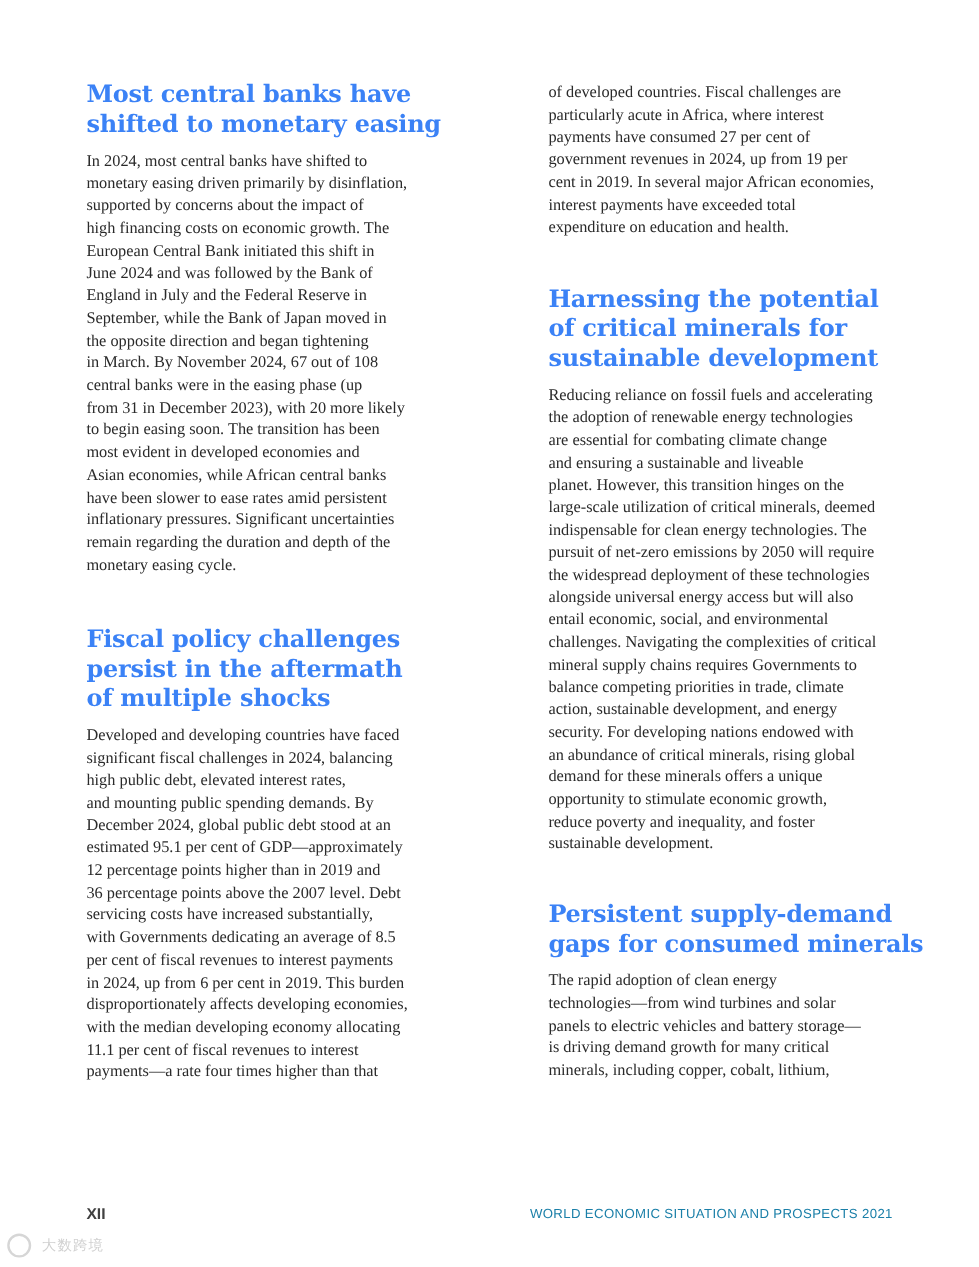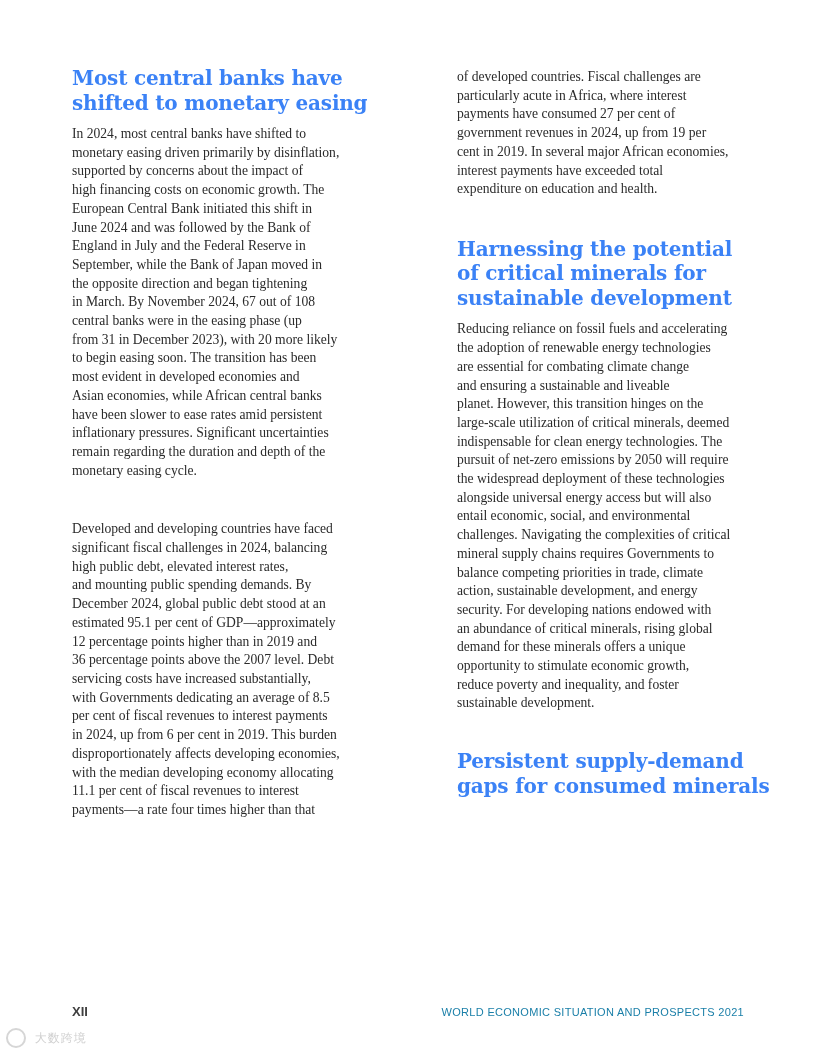--- a/index.html
+++ b/index.html
@@ -70,20 +70,23 @@
 to begin easing soon. The transition has been
 most evident in developed economies and
 Asian economies, while African central banks
 have been slower to ease rates amid persistent
 inflationary pressures. Significant uncertainties
 remain regarding the duration and depth of the
 monetary easing cycle.</p>
   </section>
   <div class="gap-1"></div>
   <section>
+    <h2>Fiscal policy challenges
+persist in the aftermath
+of multiple shocks</h2>
     <p>Developed and developing countries have faced
 significant fiscal challenges in 2024, balancing
 high public debt, elevated interest rates,
 and mounting public spending demands. By
 December 2024, global public debt stood at an
 estimated 95.1 per cent of GDP—approximately
 12 percentage points higher than in 2019 and
 36 percentage points above the 2007 level. Debt
 servicing costs have increased substantially,
 with Governments dedicating an average of 8.5
@@ -128,20 +131,25 @@
 an abundance of critical minerals, rising global
 demand for these minerals offers a unique
 opportunity to stimulate economic growth,
 reduce poverty and inequality, and foster
 sustainable development.</p>
   </section>
   <div class="gap-3"></div>
   <section>
     <h2>Persistent supply-demand
 gaps for consumed minerals</h2>
+    <p>The rapid adoption of clean energy
+technologies—from wind turbines and solar
+panels to electric vehicles and battery storage—
+is driving demand growth for many critical
+minerals, including copper, cobalt, lithium,</p>
   </section>
 </div>
 
 <div class="footer-page">XII</div>
 <div class="footer-title">WORLD ECONOMIC SITUATION AND PROSPECTS 2021</div>
 
 <div class="watermark">
   <span class="wm-logo"></span>
   <span>大数跨境</span>
 </div>

